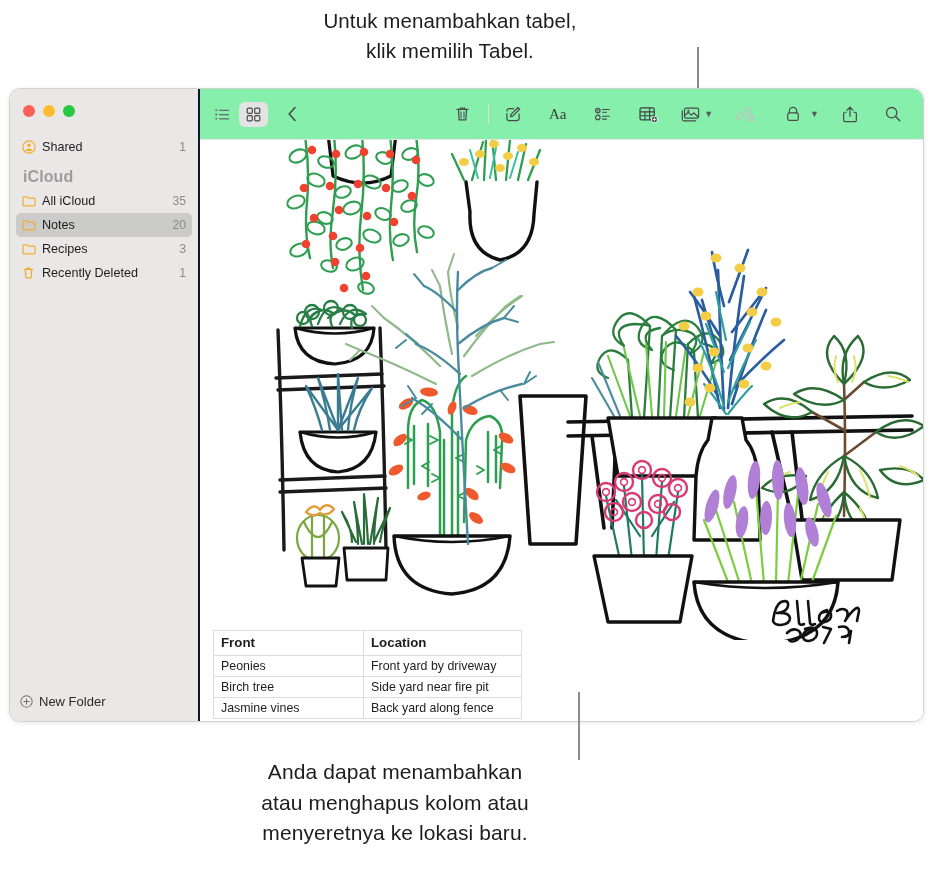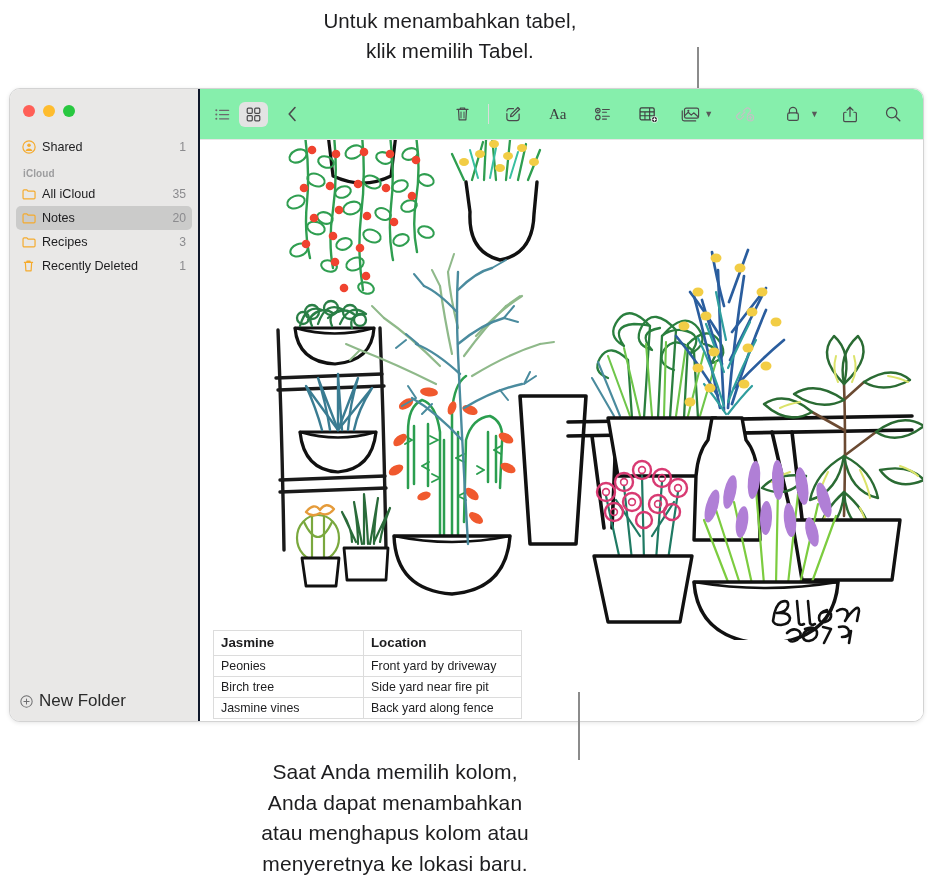--- a/index.html
+++ b/index.html
@@ -54,27 +54,27 @@
   .side-row{
     height:24px; display:flex; align-items:center;
     margin:0 6px; padding:0 6px; border-radius:5px;
     font-size:12.6px; color:#1d1d1f; position:relative;
   }
   .side-row.selected{ background:#cbcbca; }
   .side-row .ico{ width:17px; flex:0 0 17px; display:flex; align-items:center; justify-content:flex-start;}
   .side-row .lbl{ flex:1 1 auto; padding-left:3px; white-space:nowrap;}
   .side-row .cnt{ color:#8b8b8e; font-size:12.2px;}
   .section-head{
-    font-size:10px; color:#9d9d9f; font-weight:bold;
+    font-size:16px; color:#9d9d9f; font-weight:bold;
     padding:9px 0 3px 13px; letter-spacing:.1px;
   }
   #sidebar-footer{
     margin-top:auto; height:40px;
     display:flex; align-items:center; padding-left:10px;
-    font-size:17px; color:#2b2b2b;
+    font-size:13px; color:#2b2b2b;
   }
   #sidebar-footer .plusico{ margin-right:6px; display:flex;}
 
   
   #content{ flex:1 1 auto; display:flex; flex-direction:column; background:#fff; position:relative;}
   #toolbar{
     height:50px; flex:0 0 50px;
     display:flex; align-items:center;
     padding:0 14px 0 8px;
     background:#86efac;
@@ -693,21 +693,21 @@
           <path d="M18 36 Q24 30 30 34 Q34 38 28 43 Q23 46 20 43"></path>
           <path d="M36 32 Q46 28 48 35 Q49 42 40 44 Q34 44 34 39 Q34 34 42 32"></path>
           <path d="M54 30 L62 32 L55 46"></path>
           <path d="M70 30 Q78 28 80 34 Q81 40 73 40 Q80 40 82 34 L80 46"></path>
         </g>
       </svg>
 
       <table id="note-table">
         <thead>
           <tr>
-            <th class="c1">Jasmine</th>
+            <th class="c1">Front</th>
             <th class="c2">Location</th>
           </tr>
         </thead>
         <tbody>
           <tr>
             <td class="c1">Peonies</td>
             <td class="c2">Front yard by driveway</td>
           </tr>
           <tr>
             <td class="c1">Birch tree</td>
@@ -719,17 +719,16 @@
           </tr>
         </tbody>
       </table>
 
     </div>
   </div>
 </div>
 
 <div class="leader" id="leader-bottom"></div>
 <div class="callout-text" id="callout-bottom">
-  <div>Saat Anda memilih kolom,</div>
   <div>Anda dapat menambahkan</div>
   <div>atau menghapus kolom atau</div>
   <div>menyeretnya ke lokasi baru.</div>
 </div>
 
 </body></html>

